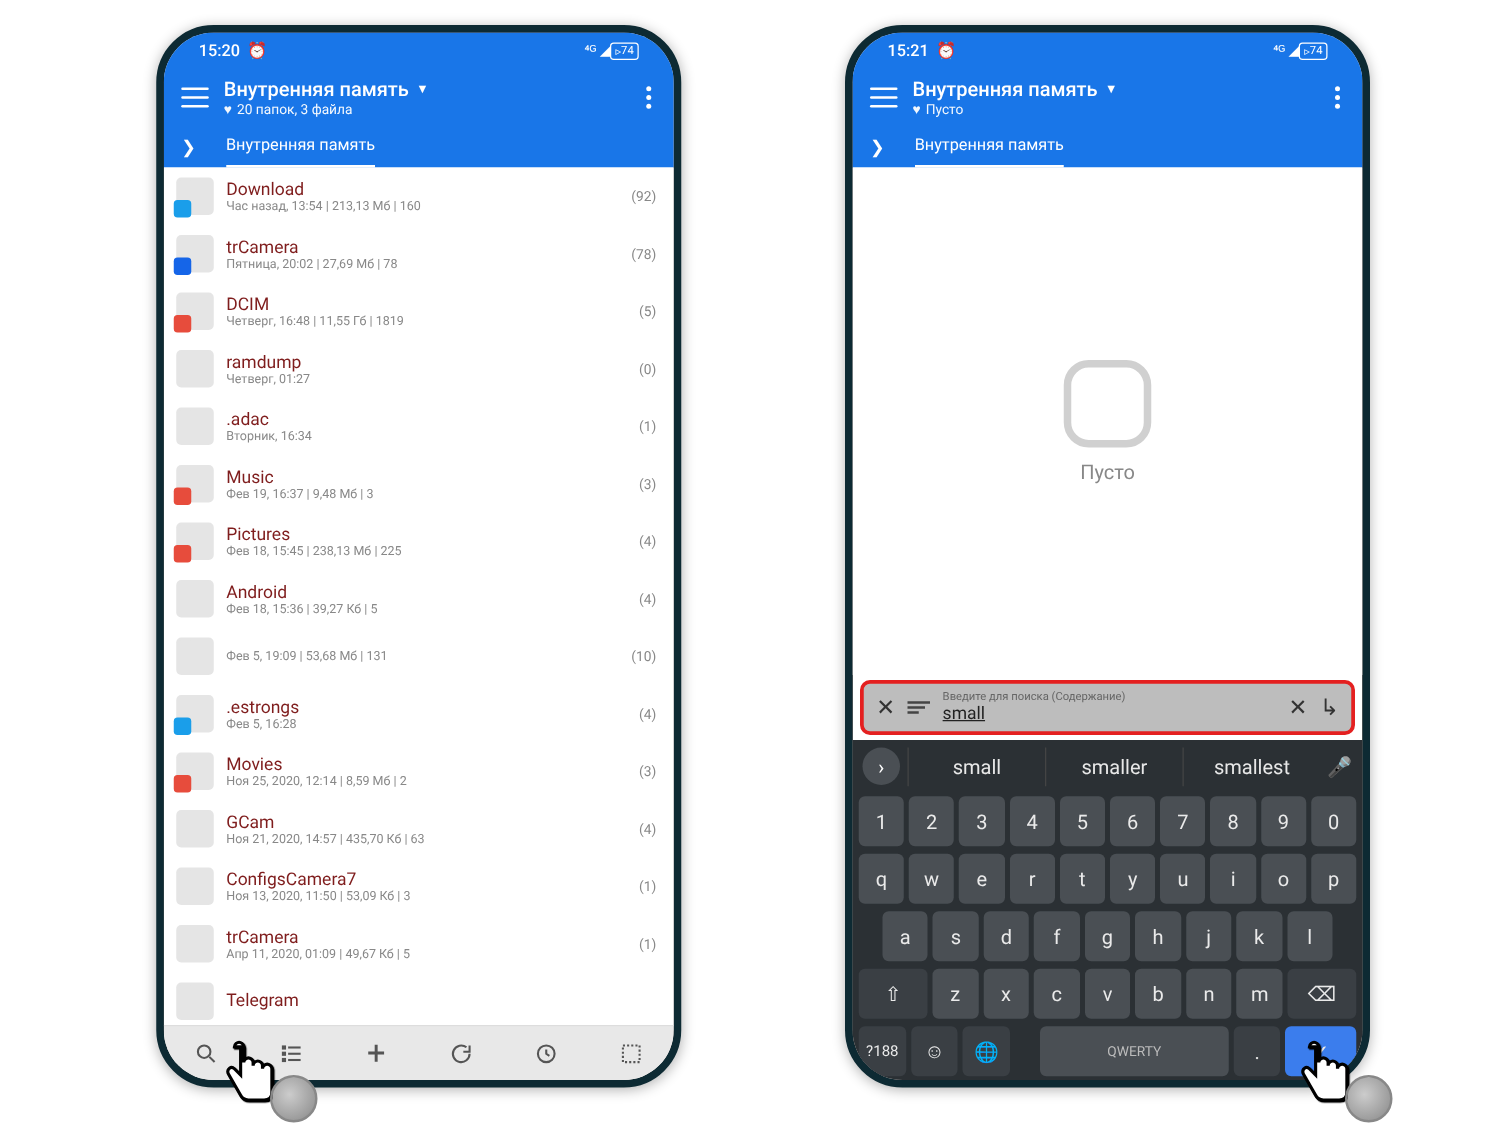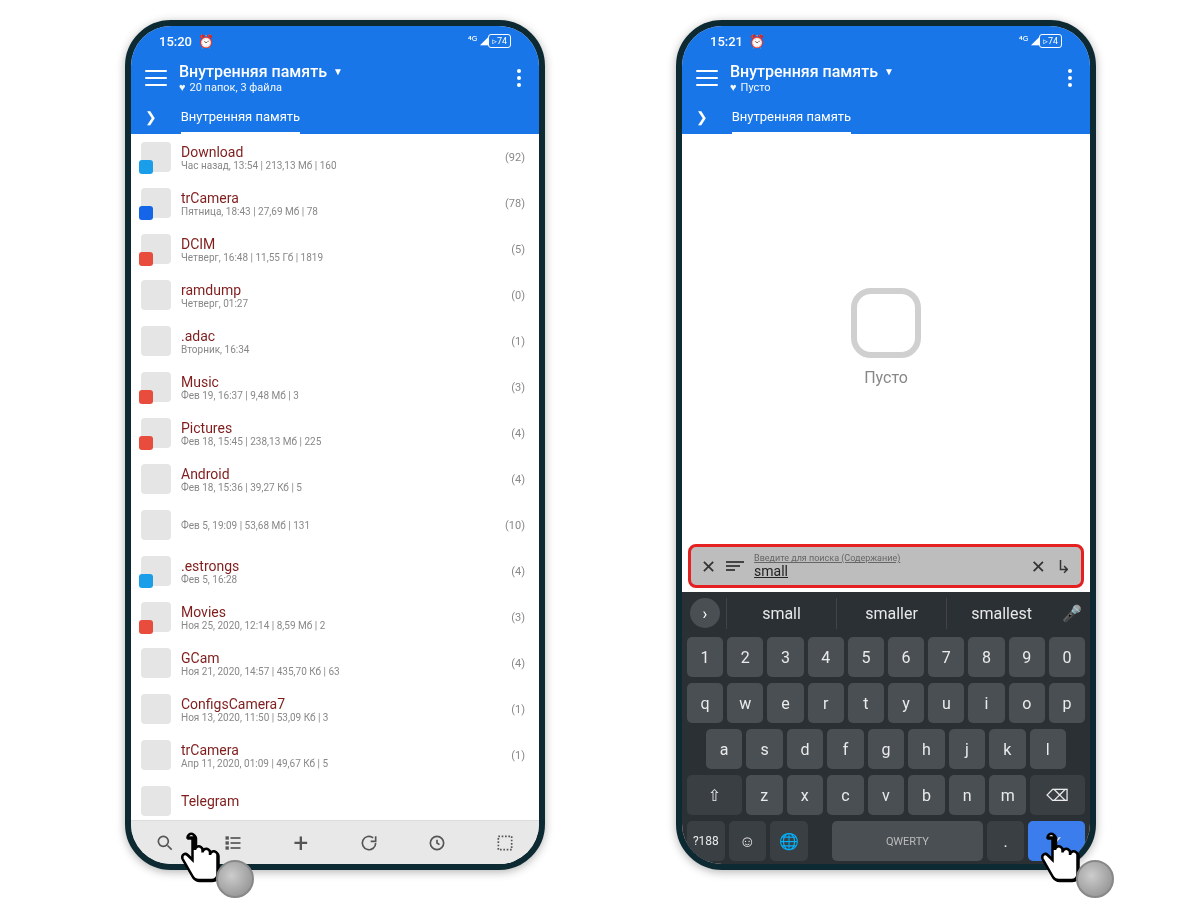--- a/index.html
+++ b/index.html
@@ -63,21 +63,21 @@
   .empty-text{color:#888; font-size:16px;}
 
   .searchbar{background:#bdbdbd; display:flex; align-items:center; padding:6px 10px; gap:10px; position:relative; border:3px solid #e42020; border-radius:8px; margin:4px 6px;}
   .searchbar .sb-x{font-size:18px; color:#333; cursor:pointer;}
   .searchbar .sb-content-icon{width:18px;display:flex;flex-direction:column;gap:2px;}
   .searchbar .sb-content-icon span{height:2px;background:#444;}
   .searchbar .sb-content-icon span:nth-child(1){width:100%;}
   .searchbar .sb-content-icon span:nth-child(2){width:75%;}
   .searchbar .sb-content-icon span:nth-child(3){width:50%;}
   .search-input-wrap{flex:1;}
-  .search-hint{font-size:9px;color:#666;text-decoration:underline;}
+  .search-hint{font-size:9px;color:#666;}
   .search-value{font-size:14px;color:#222;text-decoration:underline;}
   .sb-enter{font-size:18px;color:#333;}
 
   
   .kb{background:#2b3034;}
   .suggest{display:flex;align-items:center;gap:0;height:42px;padding:0 8px;}
   .suggest .chip{background:#4a4f54;color:#fff;border-radius:18px;width:30px;height:30px;display:flex;align-items:center;justify-content:center;font-size:16px;margin-right:6px;}
   .suggest .word{flex:1;text-align:center;color:#e8e8e8;font-size:16px;border-left:1px solid #444;padding:6px 0;}
   .suggest .word:first-of-type{border-left:none;}
   .suggest .mic{color:#ccc;font-size:16px;margin-left:6px;}
@@ -147,21 +147,21 @@
       <div class="item-meta">Час назад, 13:54 | 213,13 Мб | 160</div>
     </div>
     <div class="item-count">(92)</div>
         </div>
         <div class="item">
     <div class="icon">
             <div class="badge bt"></div>
           </div>
     <div class="item-main">
       <div class="item-name">trCamera</div>
-      <div class="item-meta">Пятница, 18:43 | 27,69 Мб | 78</div>
+      <div class="item-meta">Пятница, 20:02 | 27,69 Мб | 78</div>
     </div>
     <div class="item-count">(78)</div>
         </div>
         <div class="item">
     <div class="icon">
             <div class="badge img"></div>
           </div>
     <div class="item-main">
       <div class="item-name">DCIM</div>
       <div class="item-meta">Четверг, 16:48 | 11,55 Гб | 1819</div>

